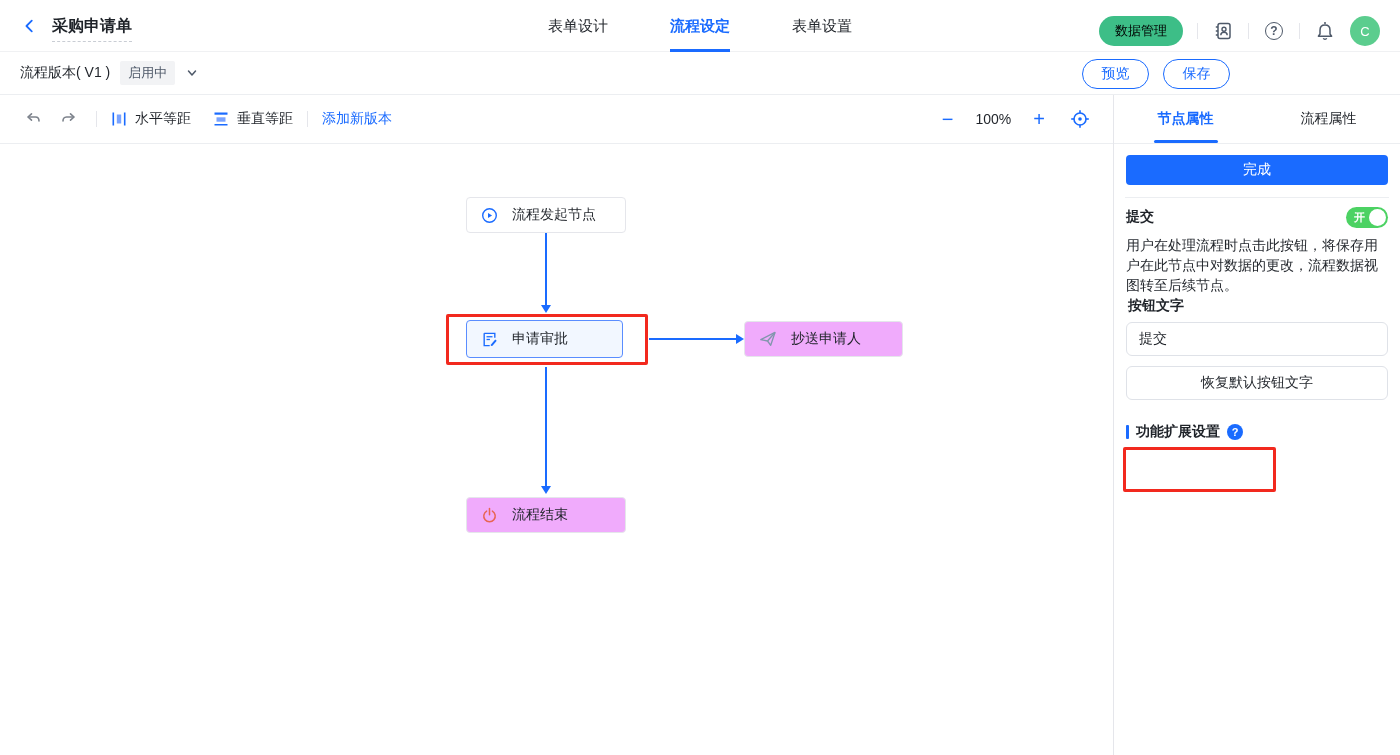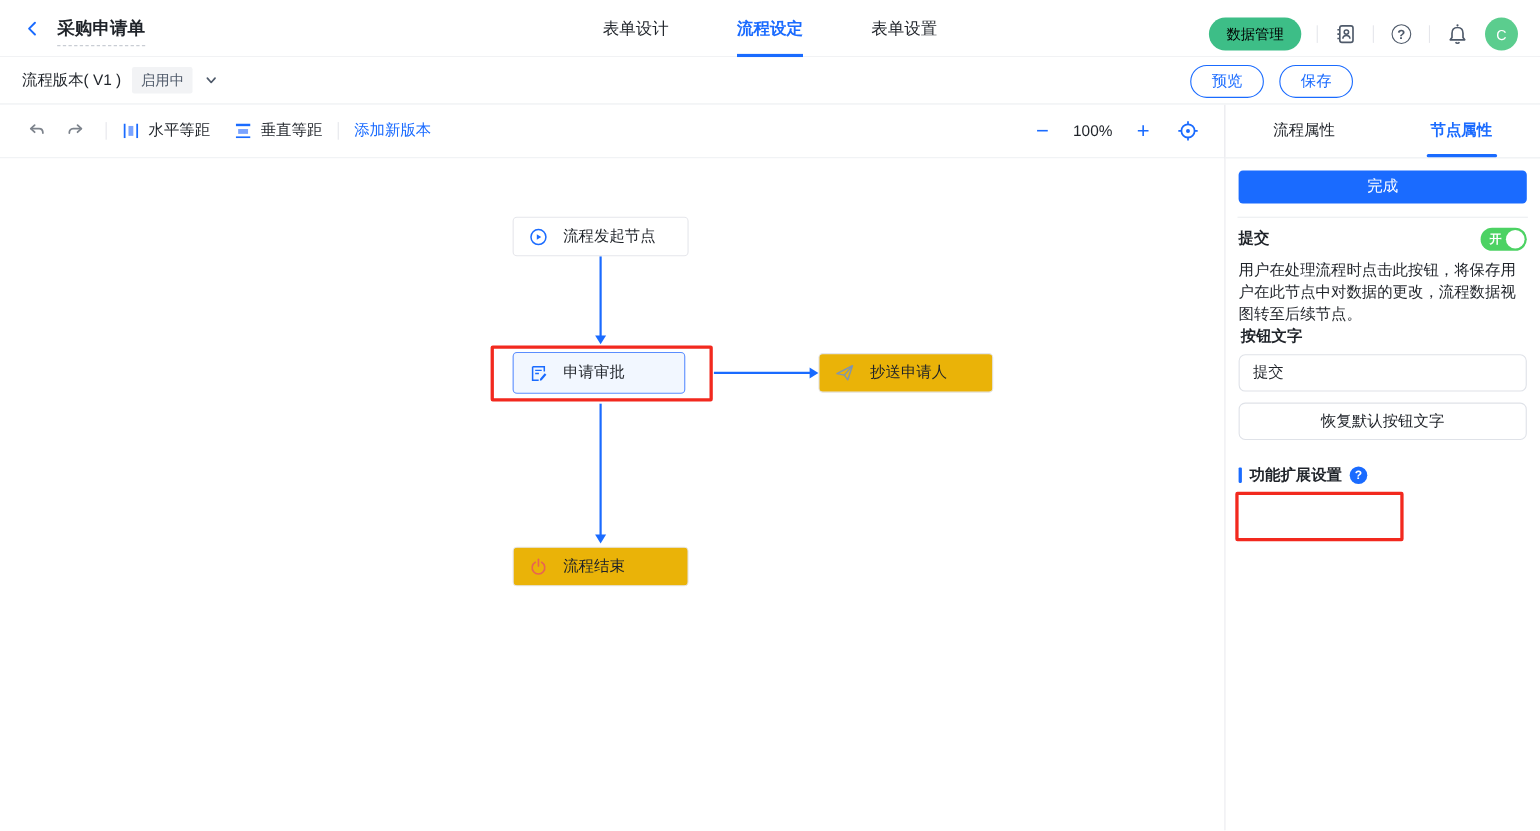--- a/index.html
+++ b/index.html
@@ -35,21 +35,21 @@
   .tool-icon-btn { width:26px; height:26px; display:flex; align-items:center; justify-content:center; cursor:pointer; }
   .tool-group { display:flex; align-items:center; gap:8px; font-size:14px; color:#1f2329; cursor:pointer; }
   .toolbar .vdiv { margin:0 14px; }
   .link-blue { color:#1a6bff; font-size:14px; cursor:pointer; }
   .zoom-ctrl { margin-left:auto; display:flex; align-items:center; gap:22px; }
   .zoom-btn { color:#1a6bff; font-size:20px; cursor:pointer; line-height:1; }
   .zoom-val { font-size:14px; color:#1f2329; }
 
   .canvas { position:relative; flex:1; background:#fff; overflow:hidden; }
   .arrows { position:absolute; left:0; top:0; }
-  .node { position:absolute; height:36px; background:#eab308; border:1px solid #e5e6eb; border-radius:4px; display:flex; align-items:center; padding:0 14px; gap:14px; font-size:14px; cursor:pointer; }
+  .node { position:absolute; height:36px; background:#f0abfc; border:1px solid #e5e6eb; border-radius:4px; display:flex; align-items:center; padding:0 14px; gap:14px; font-size:14px; cursor:pointer; }
   .node.start { background:#fff; }
   .node.selected { background:#f2f7ff; border:1px solid #5a8dff; height:38px; }
   .node-label { white-space:nowrap; }
   .annotation { position:absolute; border:3px solid #f2291e; border-radius:2px; pointer-events:none; }
 
   
   .panel { width:287px; border-left:1px solid #e5e6eb; display:flex; flex-direction:column; background:#fff; }
   .panel-tabs { height:49px; display:flex; border-bottom:1px solid #eceef1; }
   .panel-tab { flex:1; display:flex; align-items:center; justify-content:center; font-size:14px; cursor:pointer; position:relative; color:#1f2329; }
   .panel-tab.active { color:#1a6bff; font-weight:bold; }
@@ -232,22 +232,22 @@
             </svg>
           <span class="node-label">流程结束</span>
         </div>
 
         <div class="annotation" style="left:446px; top:170px; width:202px; height:51px;"></div>
       </div>
     </div>
 
     <div class="panel">
       <div class="panel-tabs">
+        <div class="panel-tab active">节点属性</div>
         <div class="panel-tab">流程属性</div>
-        <div class="panel-tab active">节点属性</div>
       </div>
 
       <div class="panel-body">
         <button class="btn-primary">完成</button>
         <div class="panel-divider"></div>
 
         <div class="submit-row">
           <span class="submit-label">提交</span>
           <span class="toggle">
             <span class="toggle-text">开</span>

